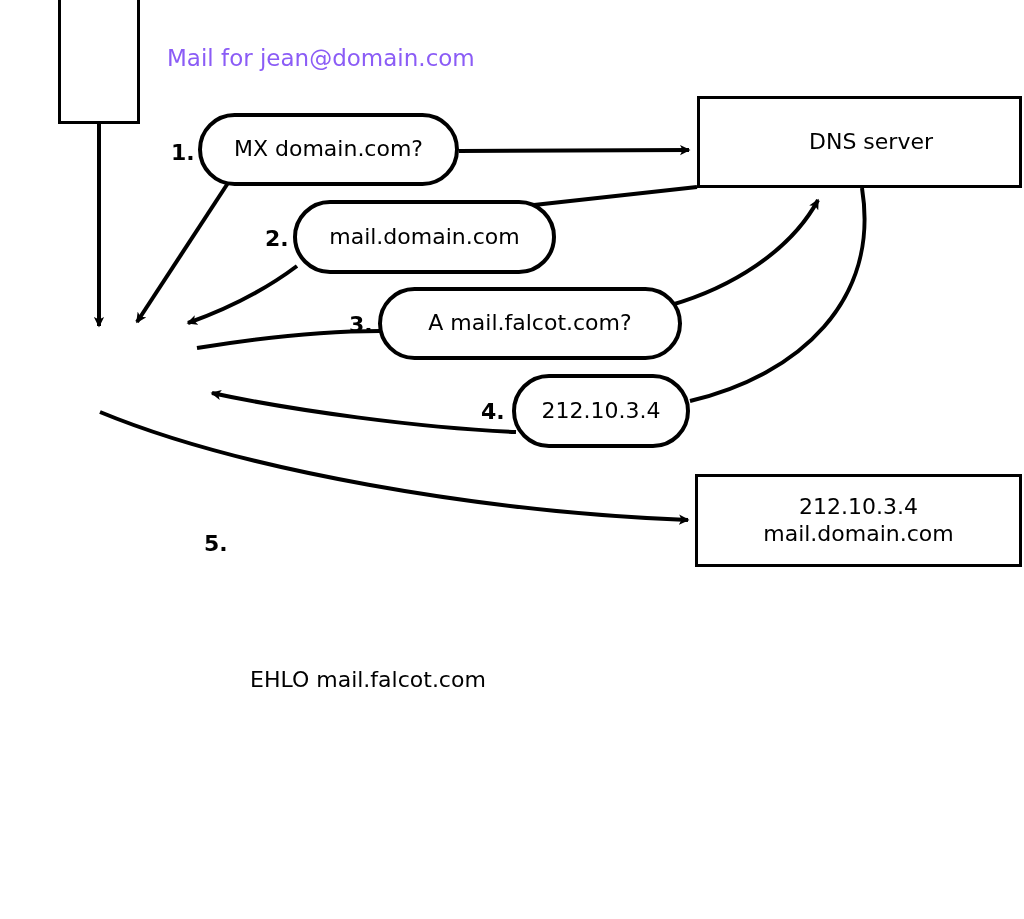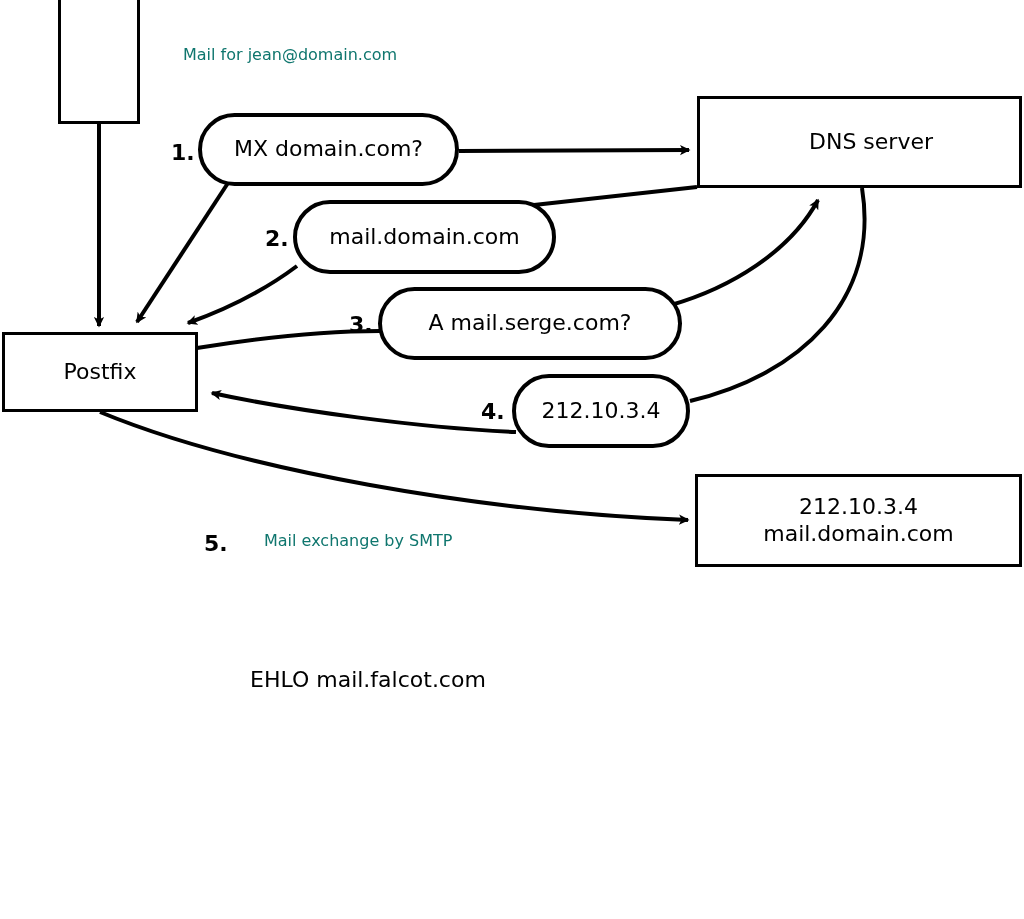--- a/index.html
+++ b/index.html
@@ -49,24 +49,23 @@
   }
   .step-num {
     position: absolute;
     font-size: 22px;
     font-weight: bold;
     color: #000000;
     white-space: pre;
   }
   .plain-text {
     position: absolute;
-    font-size: 16px;
-    color: #0f766e;
+    font-size: 23px;
+    color: #8b5cf6;
     white-space: pre;
-    margin-left: 16px;
   }
   .transcript {
     position: absolute;
     font-size: 22px;
     line-height: 33px;
     color: #000000;
     white-space: pre;
   }
   .transcript div {
     height: 33px;
@@ -105,23 +104,20 @@
 
     <path d="M100,412 C240,470 480,512 688,520" stroke="#000000" stroke-width="4" fill="none" marker-end="url(#arrow)"></path>
   </svg>
 
   <div class="node rect-node" style="left:58px; top:-8px; width:82px; height:132px;">
     <span class="node-label"></span>
   </div>
 
   <div class="plain-text" style="left:167px; top:45px;">Mail for jean@domain.com</div>
 
-  <div class="node rect-node" style="left:2px; top:332px; width:196px; height:80px;">
-    <span class="node-label">Postfix</span>
-  </div>
 
   <div class="node rect-node" style="left:697px; top:96px; width:325px; height:92px;padding-left:23px;">
     <span class="node-label">DNS server</span>
   </div>
 
   <div class="node rect-node" style="left:695px; top:474px; width:327px; height:93px; flex-direction:column;">
     <span class="node-label">212.10.3.4</span>
     <span class="node-label">mail.domain.com</span>
   </div>
 
@@ -130,30 +126,29 @@
     <span class="node-label">MX domain.com?</span>
   </div>
 
   <div class="step-num" style="left:265px; top:226px;">2.</div>
   <div class="node bubble" style="left:293px; top:200px; width:263px; height:74px;">
     <span class="node-label">mail.domain.com</span>
   </div>
 
   <div class="step-num" style="left:349px; top:312px;">3.</div>
   <div class="node bubble" style="left:378px; top:287px; width:304px; height:73px;">
-    <span class="node-label">A mail.serge.com?</span>
+    <span class="node-label">A mail.falcot.com?</span>
   </div>
 
   <div class="step-num" style="left:481px; top:399px;">4.</div>
   <div class="node bubble" style="left:512px; top:374px; width:178px; height:74px;">
     <span class="node-label">212.10.3.4</span>
   </div>
 
   <div class="step-num" style="left:204px; top:531px;">5.</div>
-  <div class="plain-text" style="left:248px; top:531px;">Mail exchange by SMTP</div>
 
   <div class="transcript" style="left:250px; top:597px;">
     <div>EHLO mail.falcot.com</div>
     
     
     
     
     
     
     

